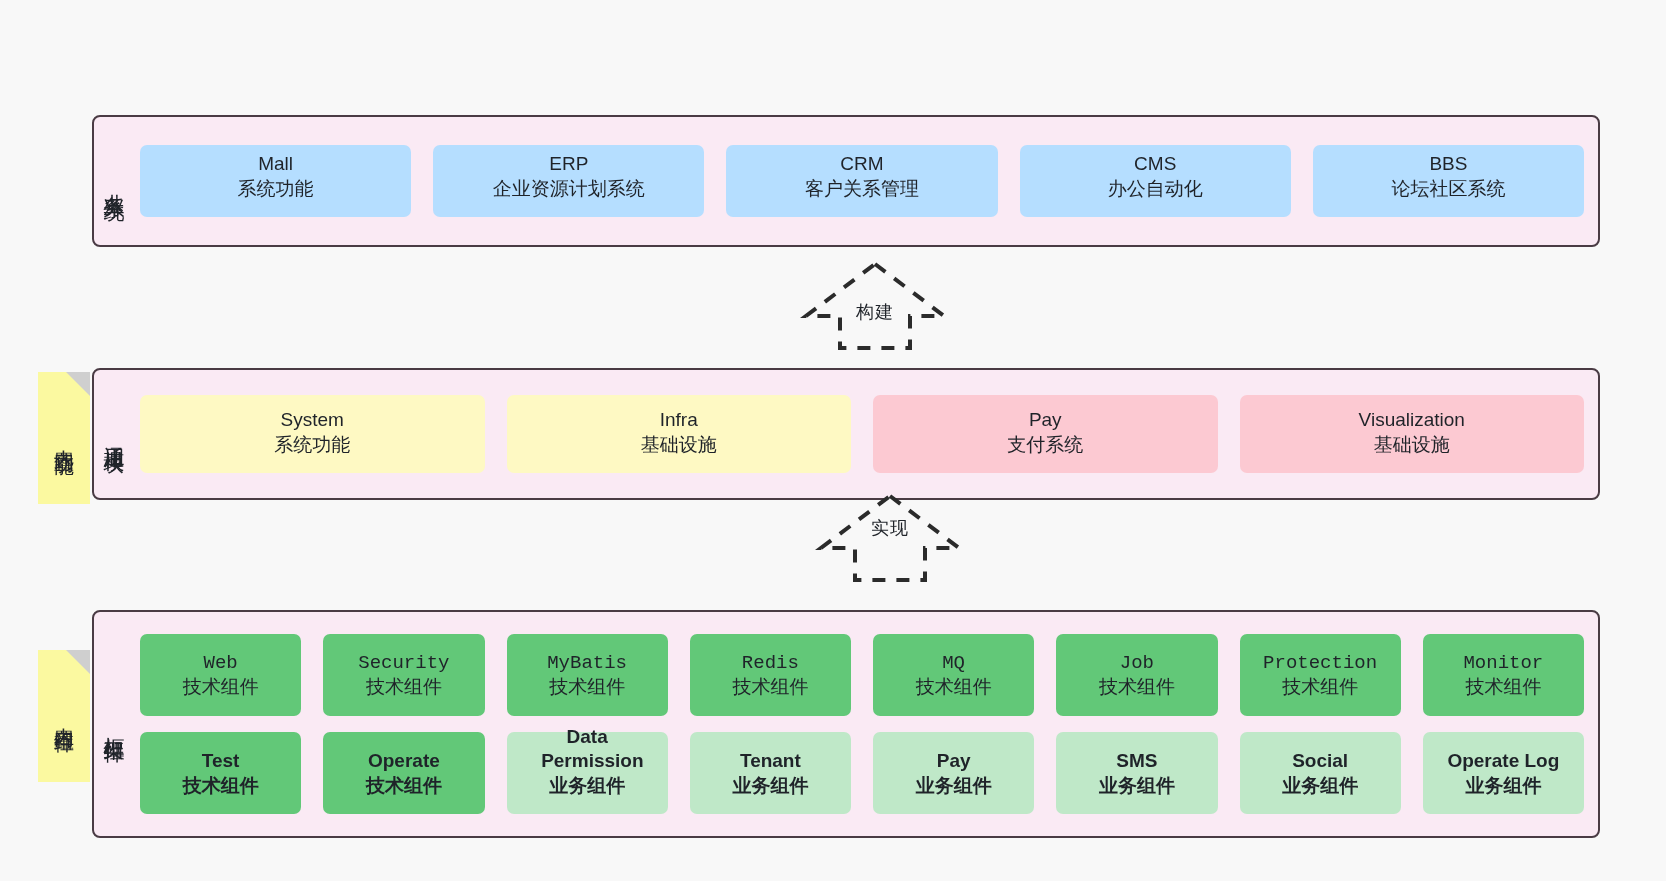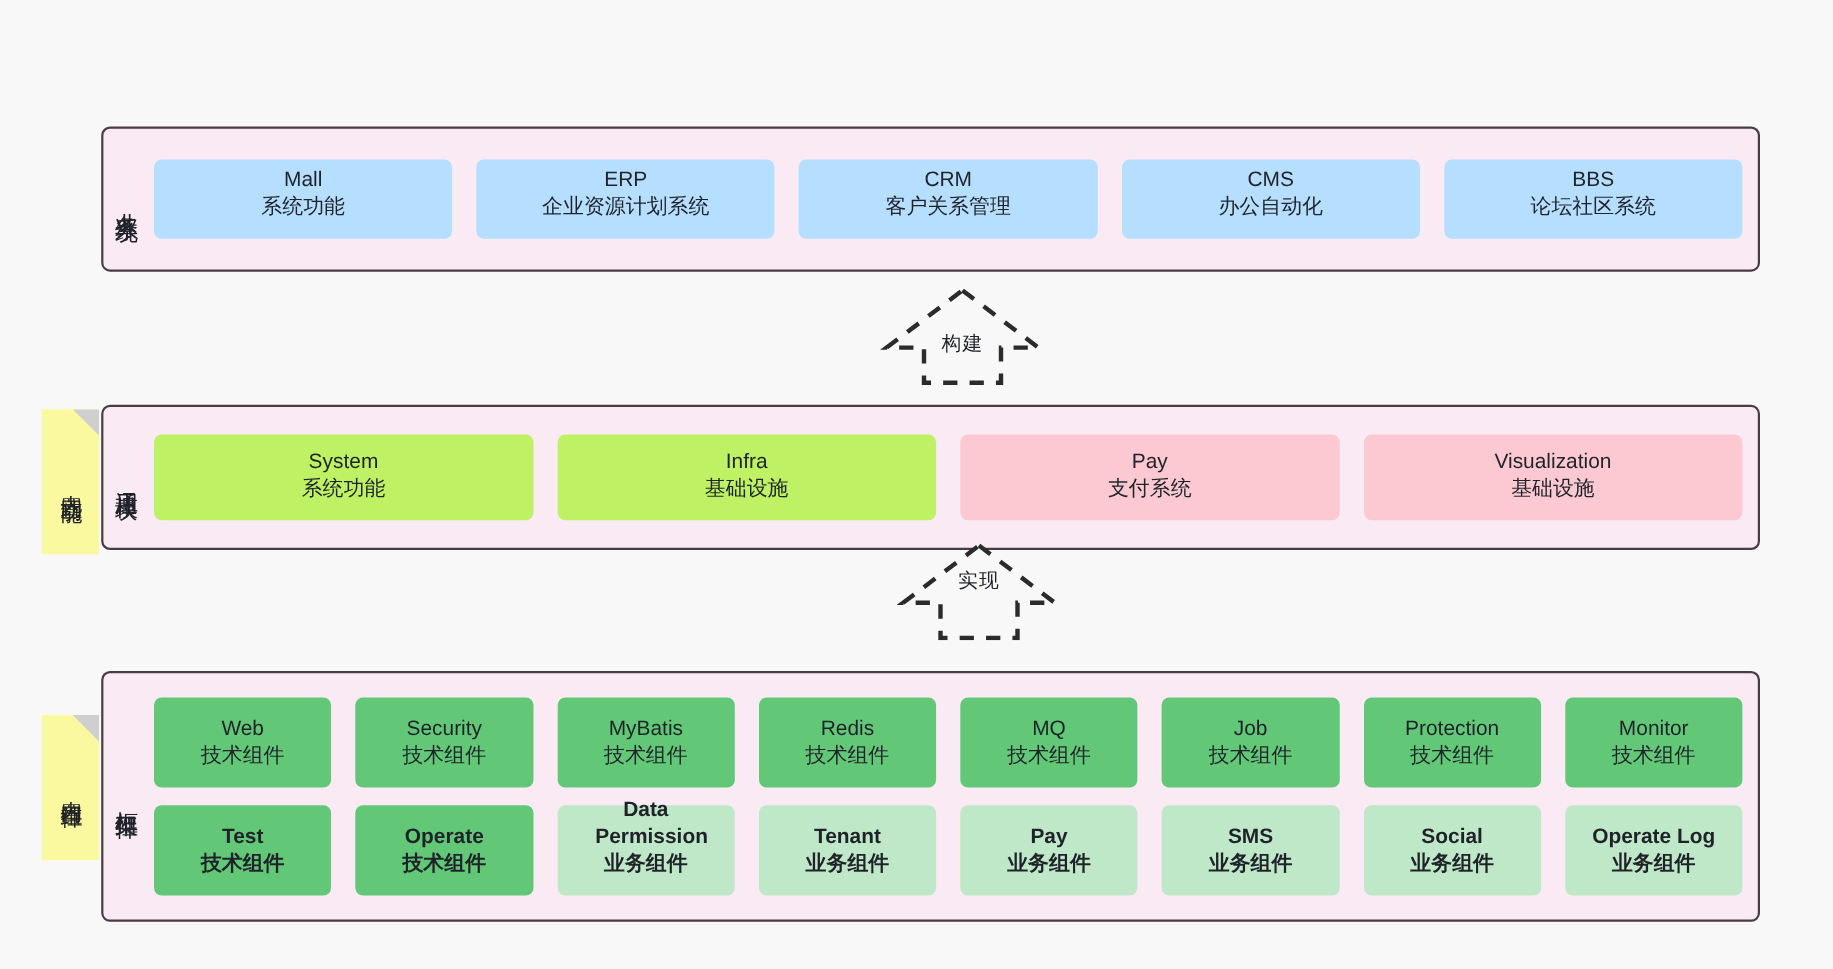--- a/index.html
+++ b/index.html
@@ -66,21 +66,21 @@
     font-size: 19px;
     line-height: 1.28;
     box-sizing: border-box;
     padding: 16px 4px;
   }
   .cell .t-en { display: block; }
   .cell .t-cn { display: block; }
 
   
   .c-blue       { background: #b5deff; }
-  .c-red        { background: #bef264; }
+  .c-red        { background: #fef9c3; }
   .c-pink       { background: #fcc9d2; }
   .c-green      { background: #62c878; }
   .c-lightgreen { background: #bfe8c8; }
 
   
   .note {
     position: absolute;
     background: #fbf9a0;
     box-sizing: border-box;
     display: flex;
@@ -201,21 +201,21 @@
 
   <div class="note" style="left:38px; top:650px; width:52px; height:132px;">
     <span class="fold"></span>
     <span>内置组件</span>
   </div>
 
   <div class="layer" id="layer-framework" style="left:92px; top:610px; width:1508px; height:228px;">
     <div class="layer-title">框架组件</div>
     <div class="layer-body" style="gap:16px;">
 
-      <div class="row" style="height:82px;">
+      <div class="row" style="height:82px;font-family:Liberation Mono, monospace;">
         <div class="cell c-green">
           <span class="t-en">Web</span>
           <span class="t-cn">技术组件</span>
         </div>
         <div class="cell c-green">
           <span class="t-en">Security</span>
           <span class="t-cn">技术组件</span>
         </div>
         <div class="cell c-green">
           <span class="t-en">MyBatis</span>

